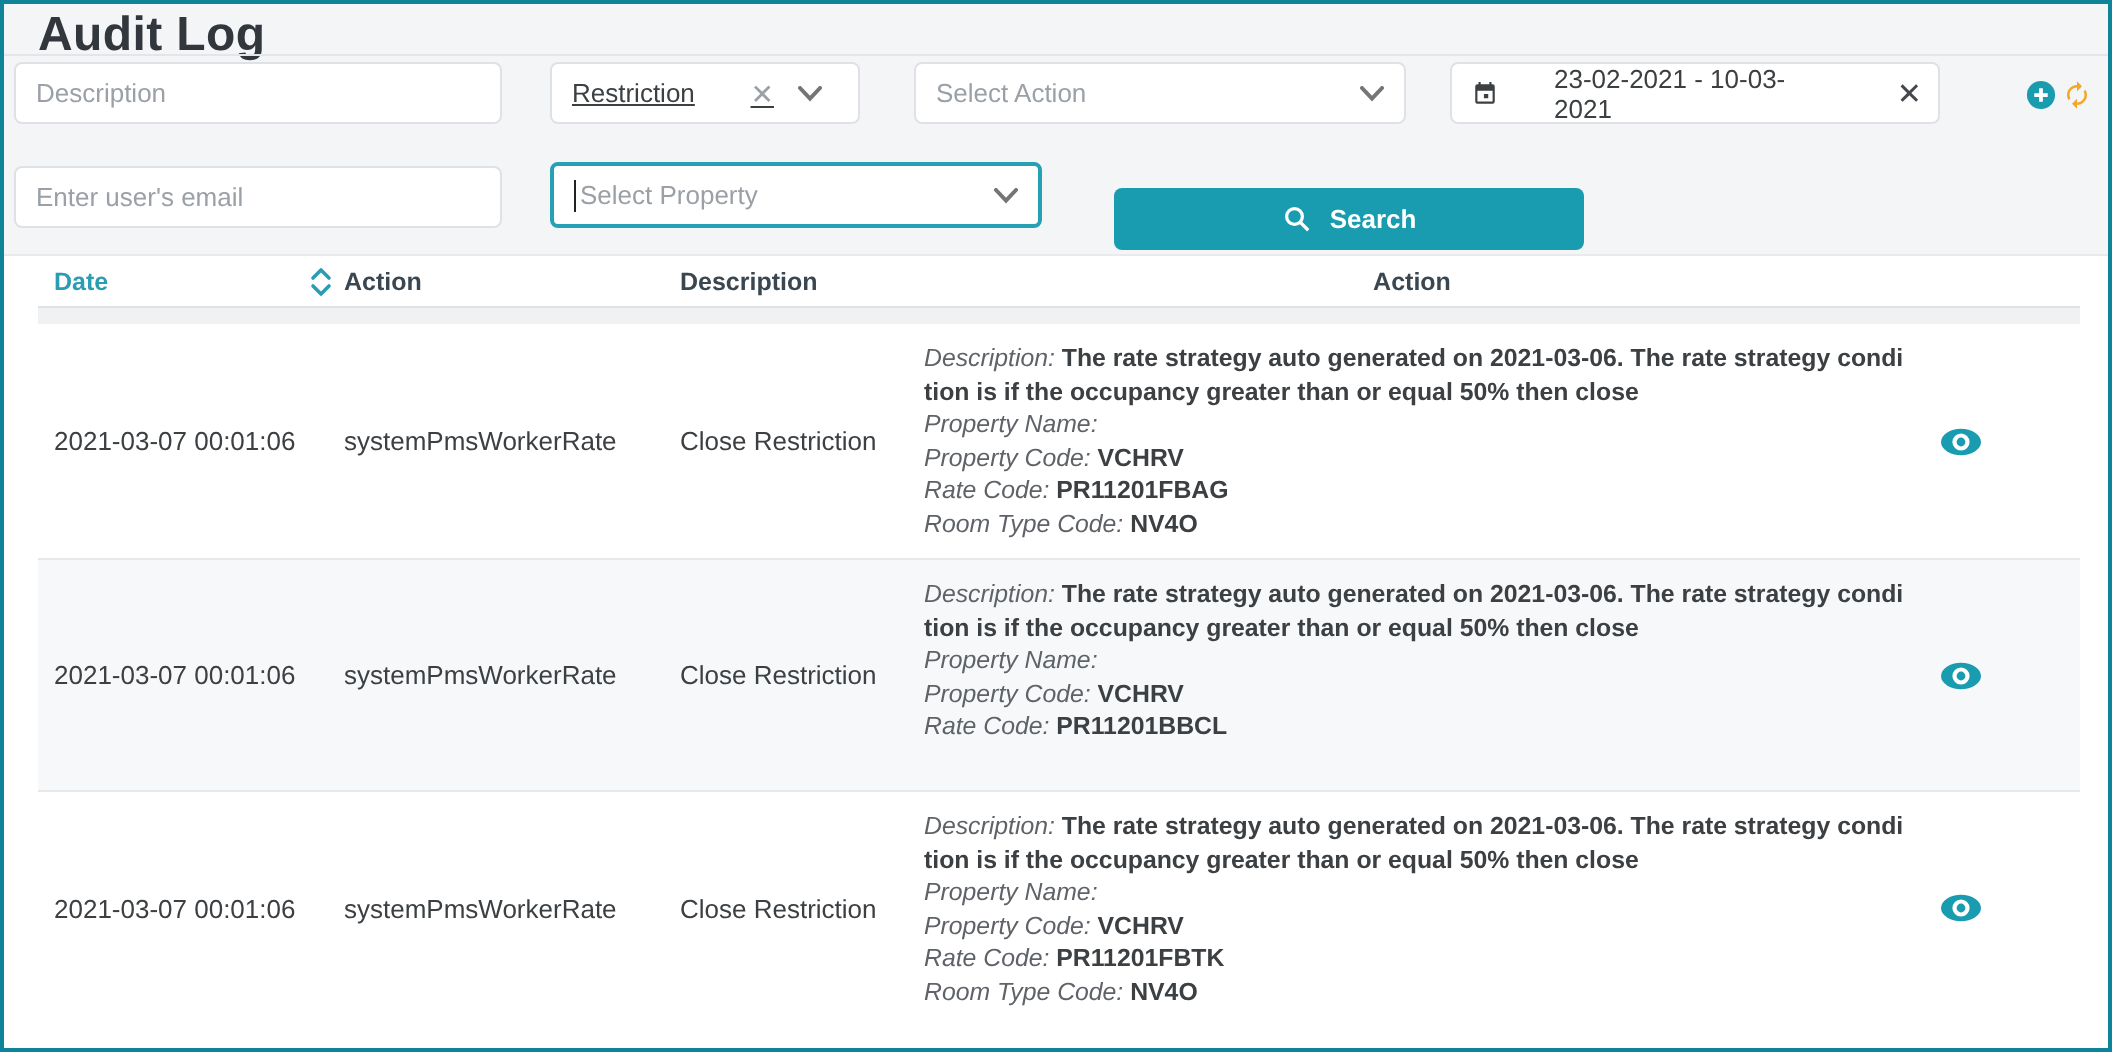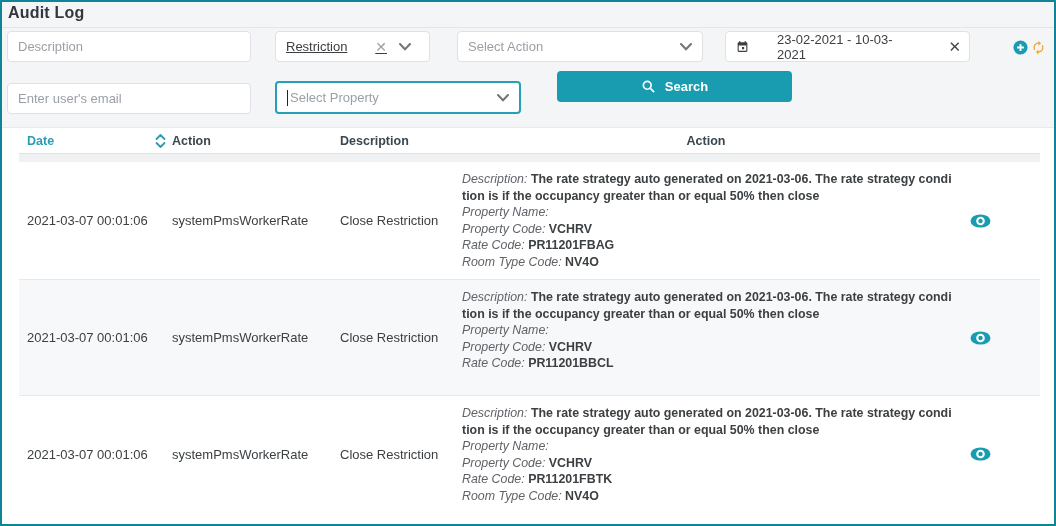--- a/index.html
+++ b/index.html
@@ -8,41 +8,41 @@
   .page {
     position: relative; width: 1056px; height: 526px;
     border: 2px solid #0f8498; background: #fff; overflow: hidden;
   }
   
   .topbar {
     position: absolute; left: 0; top: 0; width: 100%; height: 126px;
     background: #f4f5f7; border-bottom: 1px solid #e8eaec;
   }
   .page-title {
-    position: absolute; left: 6px; top: 2px;
-    font-size: 16px; font-weight: bold; color: #32373d; letter-spacing: .2px;
+    position: absolute; left: 17px; top: 2px;
+    font-size: 24px; font-weight: bold; color: #32373d; letter-spacing: .2px;
   }
   .title-line { position: absolute; left: 0; right: 0; top: 25px; height: 1px; background: #e3e5e8; }
   .ctl {
     position: absolute; height: 31px; background: #fff;
     border: 1px solid #dfe1e5; border-radius: 4px;
     display: flex; align-items: center; font-size: 13px; color: #3c4043;
     padding: 0 10px;
   }
   input.ctl { outline: none; }
   input.ctl::placeholder { color: #9aa0a6; }
   .ctl .grow { flex: 1 1 auto; }
   .placeholder-text { color: #9aa0a6; }
   .x-icon { color: #9aa0a6; font-size: 14px; margin: 0 8px; cursor: pointer; }
   .x-dark { color: #44484c; font-size: 15px; margin-left: 8px; cursor: pointer; }
   .chev { flex: 0 0 auto; margin-left: 4px; }
   .prop-ctl { border: 2px solid #26a0b5; height: 33px; }
   .caret { display: inline-block; width: 1px; height: 16px; background: #222; margin-right: 2px; }
   .search-btn {
-    position: absolute; left: 555px; top: 69px; width: 235px; height: 31px;
+    position: absolute; left: 555px; top: 92px; width: 235px; height: 31px;
     background: #1a9cb0; color: #fff; border: none; border-radius: 4px;
     font-size: 13px; font-weight: bold; display: flex; align-items: center; justify-content: center;
     gap: 9px; cursor: pointer; font-family: "Liberation Sans", sans-serif;
   }
   .icon-btn { position: absolute; width: 16px; height: 16px; cursor: pointer; display:flex; align-items:center; justify-content:center; }
   .cal-icon { margin-right: 8px; display: flex; }
   
   .table { position: absolute; left: 0; top: 127px; right: 0; bottom: 0; background: #fff; }
   .grid-row {
     display: grid; grid-template-columns: 145px 168px 120px 492px 56px;

